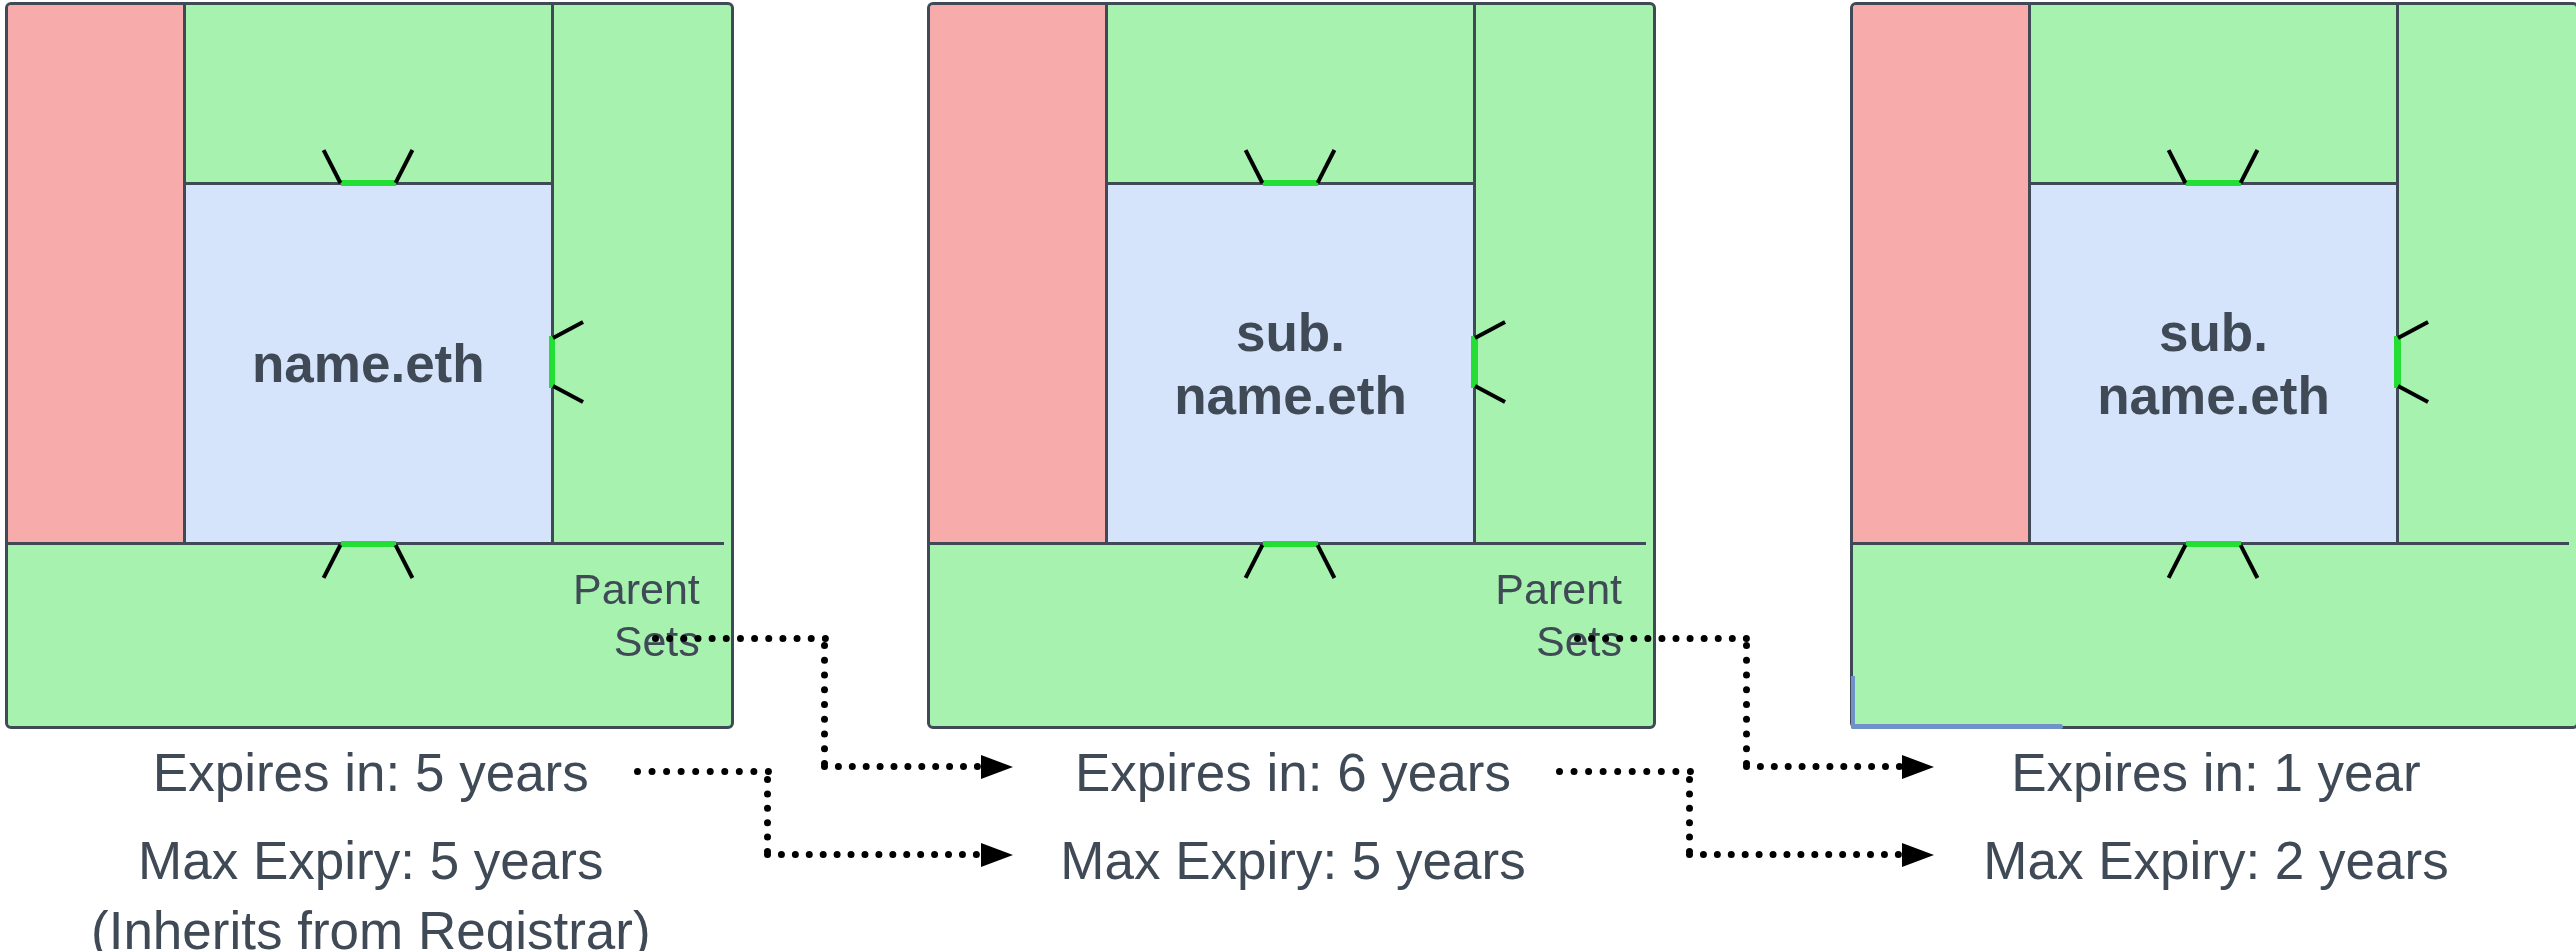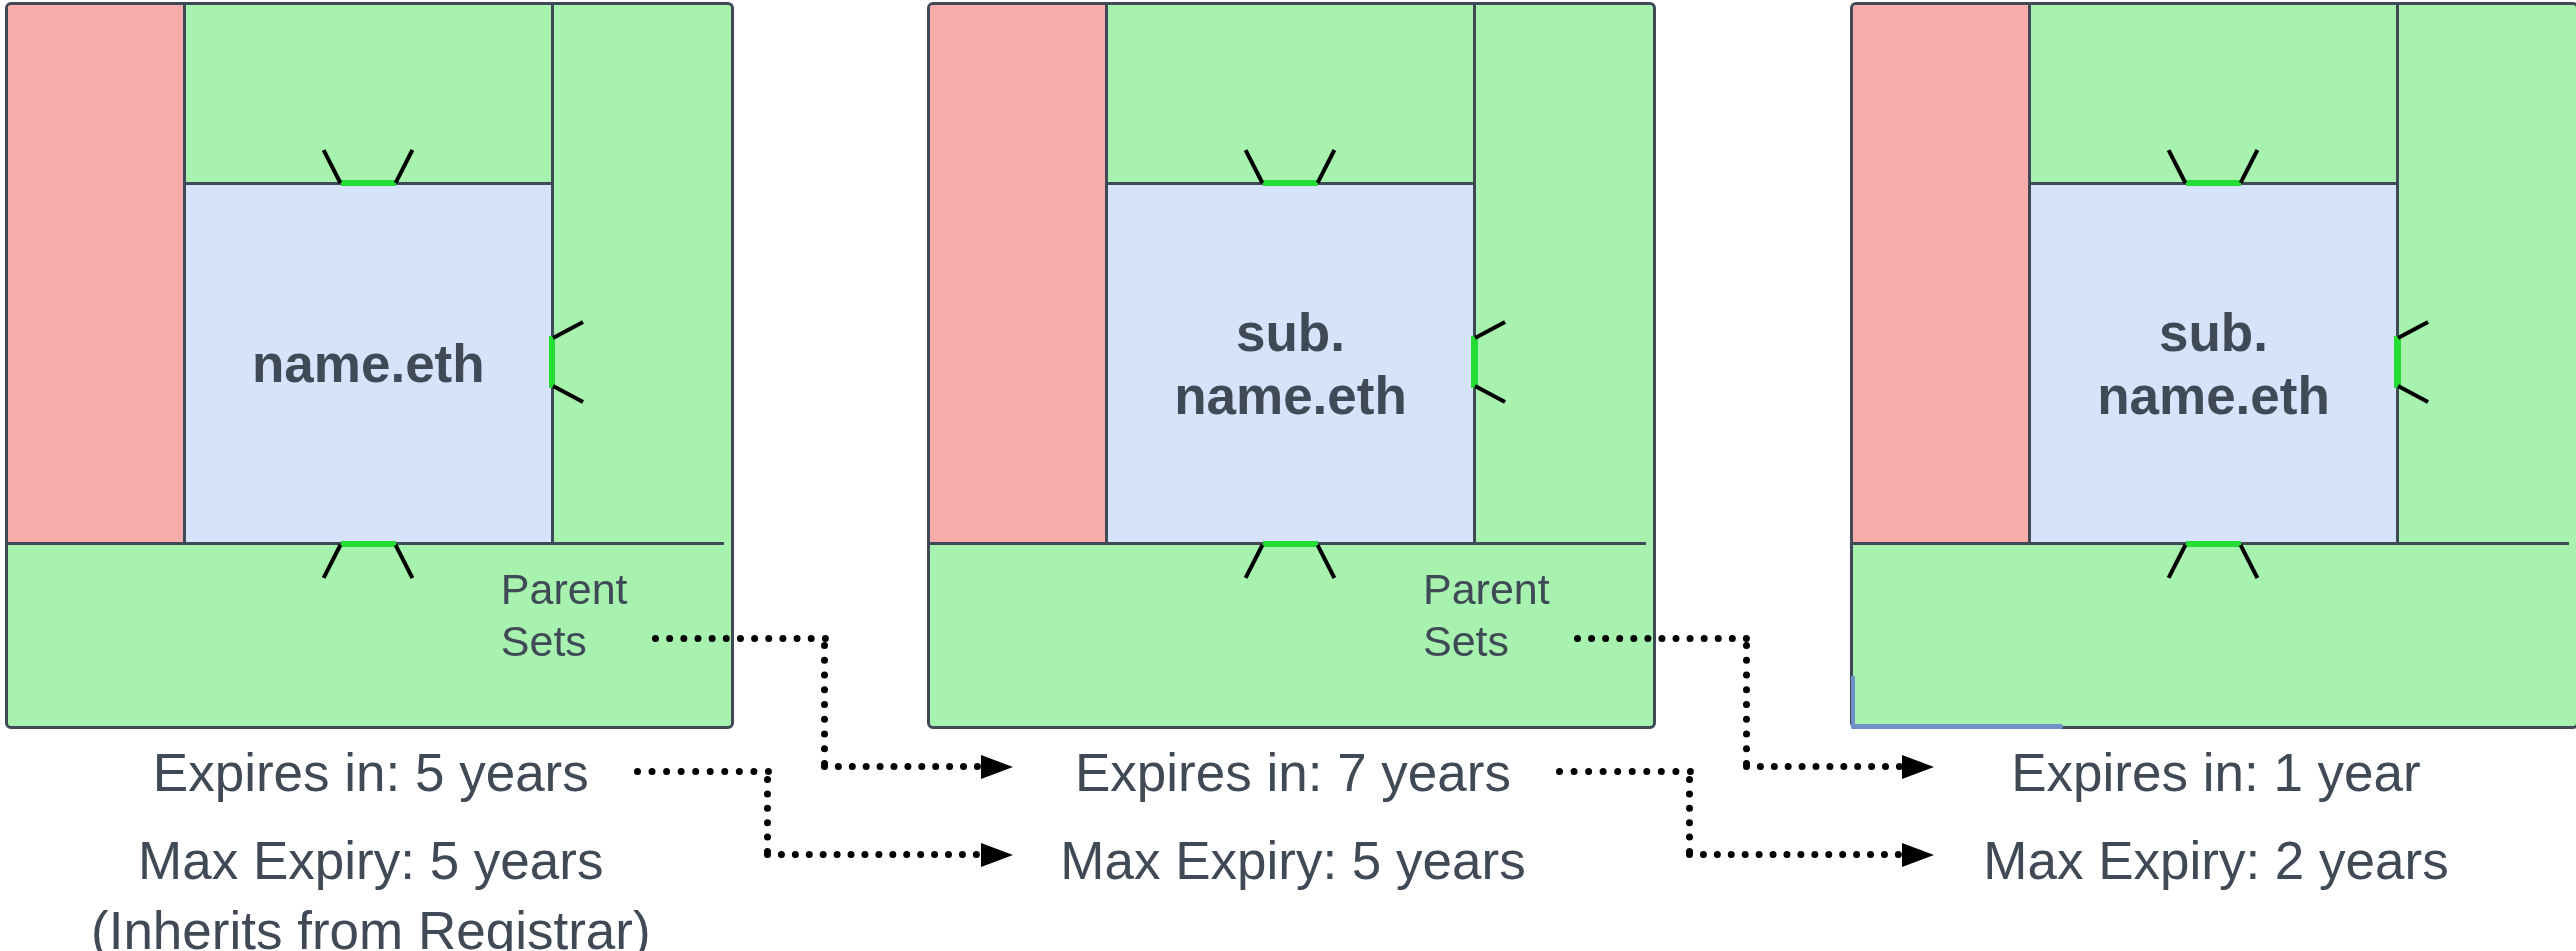--- a/index.html
+++ b/index.html
@@ -37,21 +37,21 @@
   .mark-right .bar{width:6.6px;height:52px;}
   .tick{position:absolute;width:4.2px;height:37px;background:var(--connector_black);}
   .mark-top .tick-a{left:-10.8px;top:-32px;transform:rotate(-27deg);}
   .mark-top .tick-b{left:61px;top:-32px;transform:rotate(27deg);}
   .mark-bottom .tick-a{left:-10.8px;top:1.8px;transform:rotate(27deg);}
   .mark-bottom .tick-b{left:61px;top:1.8px;transform:rotate(-27deg);}
   .mark-right .tick{height:34px;}
   .mark-right .tick-a{left:17.4px;top:-23px;transform:rotate(62deg);}
   .mark-right .tick-b{left:17.4px;top:41px;transform:rotate(-62deg);}
 
-  .parent-sets{position:absolute;left:493px;top:558px;width:199px;text-align:left;
+  .parent-sets{position:absolute;left:493px;top:558px;width:199px;text-align:right;
         font-size:43px;line-height:52px;color:var(--text);}
 
   .label{position:absolute;left:-56px;width:844px;text-align:center;
         font-size:53px;line-height:64px;color:var(--text);white-space:nowrap;}
   .l1{top:739px;}
   .l2{top:827px;}
   .l3{top:897px;}
 
   .dots{position:absolute;}
   .dots-h{border-top:7.8px dotted var(--connector_black);height:0;}
@@ -130,21 +130,21 @@
       <div class="mark mark-right">
         <div class="bar"></div>
         <div class="tick tick-a"></div>
         <div class="tick tick-b"></div>
       </div>
       <div class="parent-sets">
         <div>Parent</div>
         <div>Sets</div>
       </div>
     </div>
-    <div class="label l1">Expires in: 7 years</div>
+    <div class="label l1">Expires in: 6 years</div>
     <div class="label l2">Max Expiry: 5 years</div>
   </div>
 
   <div class="diagram" style="left:1850px">
     <div class="box">
       <div class="region red"></div>
       <div class="region bluefill"></div>
       <div class="iline v1"></div>
       <div class="iline v2"></div>
       <div class="iline htop"></div>

